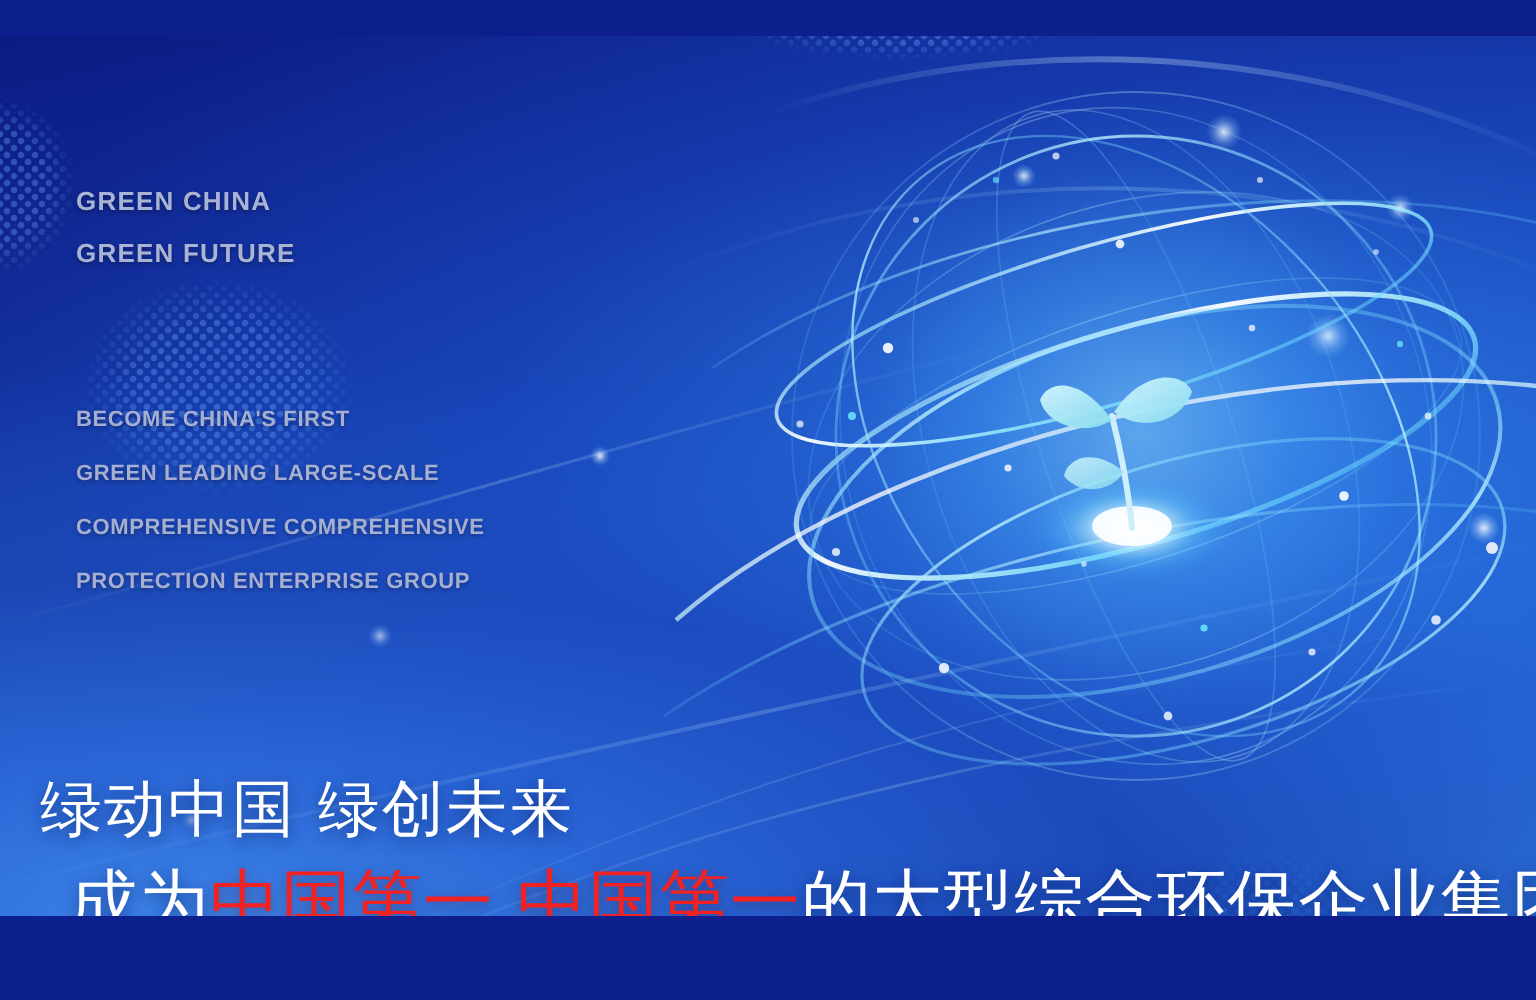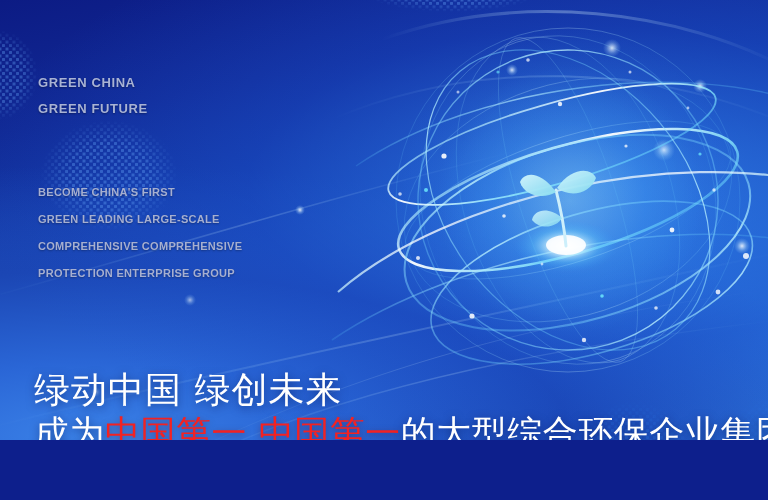--- a/index.html
+++ b/index.html
@@ -7,20 +7,21 @@
 
   #banner{
     position:relative;
     width:768px; height:440px;
     overflow:hidden;
     font-family:"Liberation Sans", sans-serif;
     background:
       radial-gradient(120% 95% at 78% 42%, rgba(60,150,255,.55) 0%, rgba(30,90,220,.30) 38%, rgba(10,30,140,0) 68%),
       radial-gradient(130% 80% at 12% 100%, #3b82e8 0%, #2a66d6 22%, #1b46b4 48%, rgba(18,40,150,0) 78%),
       linear-gradient(168deg, #0c1b84 0%, #112a96 22%, #1540ae 45%, #1f5bc6 66%, #2a6ed6 86%, #3179dc 100%);
+    margin-top: 18px;
   }
 
   
   .dots{
     position:absolute; inset:0;
     background-image:
       radial-gradient(circle at 50% 50%, rgba(110,175,255,.40) 1.35px, rgba(0,0,0,0) 1.9px),
       radial-gradient(circle at 50% 50%, rgba(110,175,255,.40) 1.35px, rgba(0,0,0,0) 1.9px);
     background-size:7px 7px, 7px 7px;
     background-position:0 0, 3.5px 3.5px;
@@ -110,22 +111,22 @@
     color:#a6afd0;
     text-shadow:0 1px 2px rgba(0,0,0,.3);
     white-space:nowrap;
   }
   .subline.s1{ top:186px; }
   .subline.s2{ top:213px; }
   .subline.s3{ top:240px; }
   .subline.s4{ top:267px; }
 
   .cn1{
-    position:absolute; left:34px; top:366px;
-    font-size:36px; color:#ffffff; letter-spacing:1px;
+    position:absolute; left:20px; top:366px;
+    font-size:31px; color:#ffffff; letter-spacing:1px;
     font-family:"DejaVu Sans","Liberation Sans",sans-serif;
     text-shadow:0 2px 8px rgba(0,20,80,.55);
     white-space:nowrap;
   }
   .cn2{
     position:absolute; left:34px; top:410px;
     font-size:35px; color:#ffffff; letter-spacing:.5px;
     font-family:"DejaVu Sans","Liberation Sans",sans-serif;
     text-shadow:0 2px 8px rgba(0,20,80,.55);
     white-space:nowrap;

